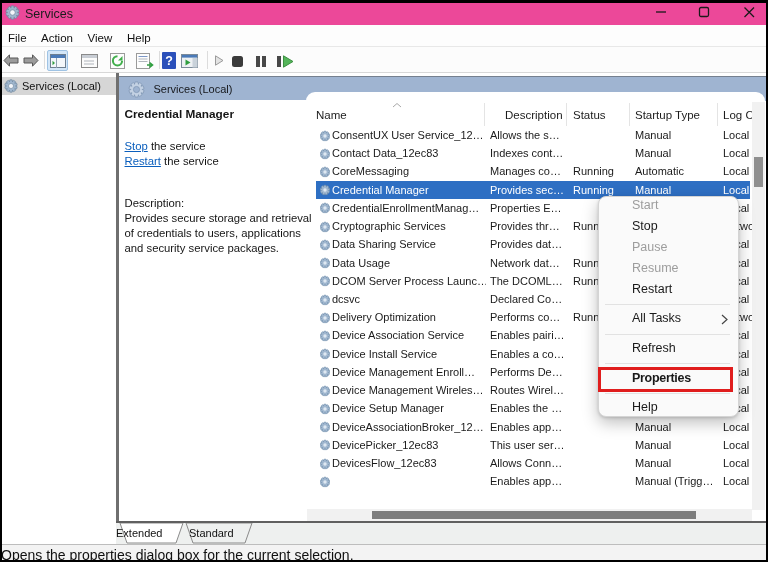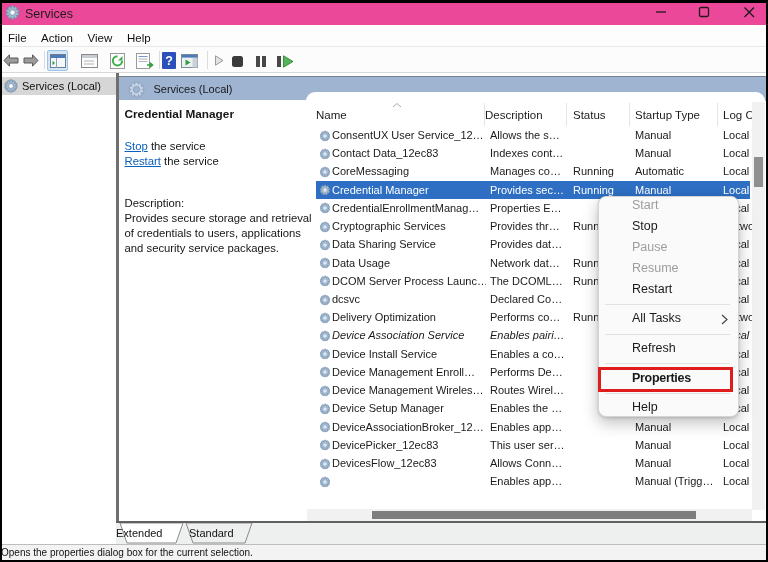--- a/index.html
+++ b/index.html
@@ -43,21 +43,21 @@
 
 #vsb { position:absolute; left:446px; top:10px; width:13px; height:408px; background:#f1f1f1; }
 #vsbthumb { position:absolute; left:2px; top:55px; width:9px; height:30px; background:#8f8f8f; }
 #hsb { position:absolute; left:0; top:417px; width:446px; height:12px; background:#f1f1f1; }
 #hsbthumb { position:absolute; left:66px; top:2px; width:324px; height:8px; background:#7d7d7d; }
 
 #tabstrip { position:absolute; left:116px; top:521px; width:650px; height:23px; background:#eef0ef; border-top:2px solid #606060; }
 #tabstrip .tabtxt { position:absolute; top:4px; font-size:11px; color:#111; }
 
 #status { position:absolute; left:2px; top:544px; width:764px; height:16px; background:#f3f3f3; border-top:1px solid #bdbdbd; }
-#status .txt { position:absolute; left:-1px; top:2px; font-size:10px; color:#111; }
+#status .txt { position:absolute; left:-1px; top:2px; font-size:14px; color:#111; }
 
 #cmenu { position:absolute; left:598px; top:196px; width:141px; height:221px; background:#fafafa; border:1px solid #d4d4d4; border-radius:8px; box-shadow:0 6px 16px rgba(0,0,0,.25), 0 1px 3px rgba(0,0,0,.15); z-index:20; }
 .mi { position:absolute; left:33px; font-size:12.5px; color:#1a1a1a; }
 .mi.dis { color:#9d9d9d; }
 .msep { position:absolute; left:6px; width:125px; height:1px; background:#e2e2e2; }
 #redbox { position:absolute; left:598px; top:367px; width:135px; height:25px; border:3.5px solid #e01d1d; z-index:21; }
 </style>
 </head>
 <body>
   <div id="ftop"></div>
@@ -181,21 +181,21 @@
     <div style="top:111.5px;">Provides secure storage and retrieval</div>
     <div style="top:141.5px;">and security service packages.</div>
     <div style="top:126.5px;">of credentials to users, applications</div>
   </div>
 
   <div id="list">
     <span class="hdrtxt" style="left:10px;">Name</span>
     <svg class="abs" style="left:86px; top:10px;" width="10" height="6">
       <path d="M1 5 L5 1.5 L9 5" fill="none" stroke="#a8a8a8" stroke-width="1"></path>
     </svg>
-    <span class="hdrtxt" style="left:172px;padding-left:7px;">Description</span>
+    <span class="hdrtxt" style="left:192px;padding-left:7px;">Description</span>
     <span class="hdrtxt" style="left:267px;">Status</span>
     <span class="hdrtxt" style="left:329px;">Startup Type</span>
     <span class="hdrtxt" style="left:417px;">Log On As</span>
     <div class="hsep" style="left:178px;"></div>
     <div class="hsep" style="left:260px;"></div>
     <div class="hsep" style="left:323px;"></div>
     <div class="hsep" style="left:411px;"></div>
     <div id="rows">
       <div class="row" style="top: 0px;">
         <svg class="ric" width="10" height="12" viewBox="0 0 10 12">
@@ -300,21 +300,21 @@
       <div class="row" style="top: 182.3px;">
         <svg class="ric" width="10" height="12" viewBox="0 0 10 12">
           <use href="#gearrow"></use>
         </svg>
     <span class="c0">Delivery Optimization</span>
         <span class="c1">Performs co…</span>
         <span class="c2">Running</span>
         <span class="c3">Automatic</span>
         <span class="c4">Network S</span>
       </div>
-      <div class="row" style="top: 200.53px; font-style: italic;">
+      <div class="row" style="top: 200.53px;">
         <svg class="ric" width="10" height="12" viewBox="0 0 10 12">
           <use href="#gearrow"></use>
         </svg>
     <span class="c0">Device Association Service</span>
         <span class="c1">Enables pairi…</span>
         <span class="c2"></span>
         <span class="c3">Manual</span>
         <span class="c4">Local Syste</span>
       </div>
       <div class="row" style="top: 218.76px;">

